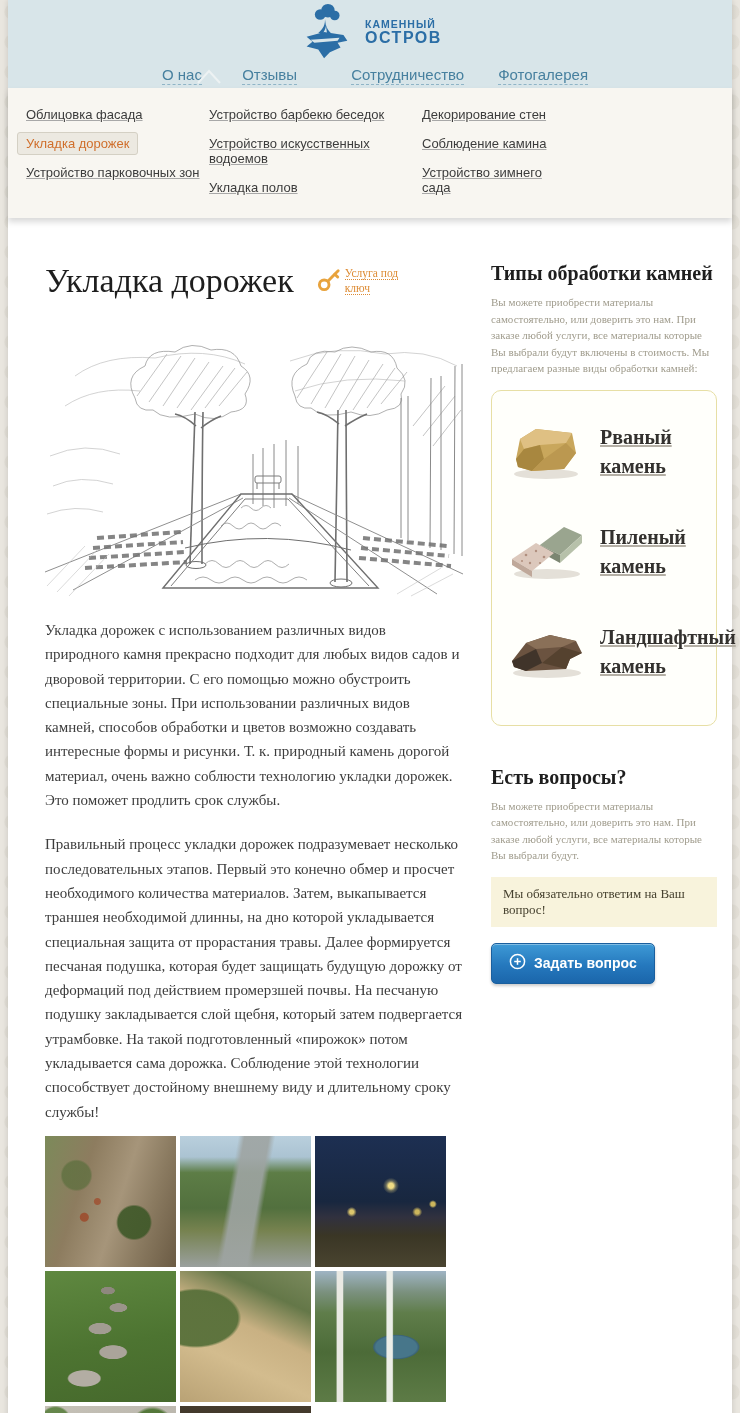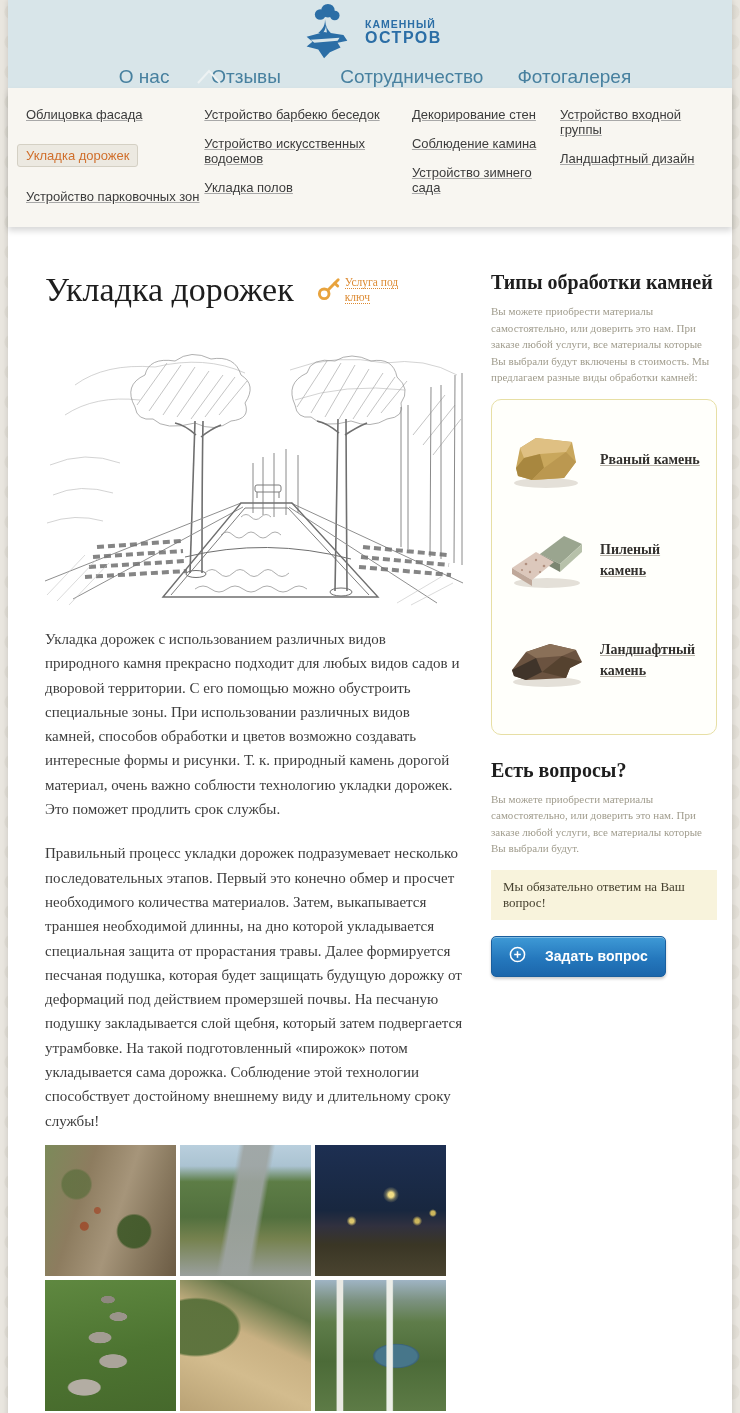--- a/index.html
+++ b/index.html
@@ -13,35 +13,35 @@
   .page { width:724px; margin:0 8px; background:#fff; box-shadow:0 0 6px rgba(0,0,0,.15); }
 
   
   .header { position:relative; height:88px; background:#d8e5e9; display:flex; align-items:center; padding:0 16px;flex-direction:column; }
   .logo { display:flex; align-items:center; gap:8px; cursor:pointer; width:150px; }
   .logo-text { color:#2b6ea6; font-weight:bold; line-height:1.05; }
   .logo-line1 { font-size:10.5px; letter-spacing:1px; }
   .logo-line2 { font-size:16px; letter-spacing:1.5px; }
   .nav { display:flex; gap:34px; margin-left:10px; }
   .nav-col { display:flex; flex-direction:column; gap:14px; }
-  .nav a { color:#47809f; font-size:19px; text-decoration:none; border-bottom:1px dashed #8fb4c6; padding-bottom:1px; width:max-content; }
+  .nav a { color:#47809f; font-size:15px; text-decoration:none; border-bottom:1px dashed #8fb4c6; padding-bottom:1px; width:max-content; }
   .header-right { margin-left:auto; text-align:right; }
   .phone { display:flex; align-items:center; justify-content:flex-end; gap:5px; font-weight:bold; font-size:16px; color:#222; }
   .call-btn {
     margin-top:9px; display:inline-block; padding:6px 15px 7px;
     background:linear-gradient(180deg,#3e9ad6 0%, #2578bd 55%, #1b66ab 100%);
     border:1px solid #1a5f9e; border-radius:4px; color:#fff; font-size:13px; font-weight:normal;
     box-shadow:inset 0 1px 0 rgba(255,255,255,.35); cursor:pointer;
   }
   .nav-caret { position:absolute; left:188px; bottom:0; }
 
   
   .submenu { background:#f8f6f1; padding:12px 18px 16px; box-shadow:0 4px 6px rgba(0,0,0,.15); position:relative; z-index:2; display:flex; }
   .sub-col { display:flex; flex-direction:column; align-items:flex-start; }
-  .sub-col:nth-child(1){ width:183px;gap:12px; } .sub-col:nth-child(2){ width:213px; }
+  .sub-col:nth-child(1){ width:183px; } .sub-col:nth-child(2){ width:213px; }
   .sub-col:nth-child(3){ width:152px; } .sub-col:nth-child(4){ width:158px; }
   .submenu a { color:#3c3c3c; font-size:13px; text-decoration:underline; text-decoration-color:#a8a8a8; margin:7px 0; cursor:pointer; }
   .submenu a.active {
     color:#d06f2c; text-decoration:none; background:#ecE9e1; background:#ece9e1;
     border:1px solid #d4d0c4; border-radius:3px; padding:3px 8px; margin:3px 0 3px -9px;
   }
 
   
   .content { display:flex; background:#fff; padding:44px 32px 36px 37px; gap:28px; position:relative; z-index:1; }
   .main-col { width:420px; }
@@ -95,27 +95,27 @@
   .g8 { background:
       radial-gradient(ellipse 60px 30px at 50% 62%, rgba(196,180,134,.9) 0 60%, transparent 68%),
       linear-gradient(180deg,#463c2e 0%,#2f2a20 30%,#8a7c58 42%,#b5a478 55%,#c0af82 76%,#a99868 100%); }
 
   
   .sidebar { width:226px; }
   .side-intro { font-family:"Liberation Serif", serif; font-size:11px; line-height:1.5; color:#a09c8d; margin-top:9px; }
   .stone-box { margin-top:13px; border:1px solid #e7dfa5; border-radius:10px; background:#fffffb; padding:28px 14px 6px; }
   .stone-item { display:flex; align-items:center; gap:12px; margin-bottom:34px; }
   .stone-pic { width:82px; flex:none; }
-  .stone-name { font-family:"Liberation Serif", serif; font-weight:bold; font-size:14px; color:#33312e; line-height:1.45;
+  .stone-name { font-family:"Liberation Serif", serif; font-weight:bold; font-size:20px; color:#33312e; line-height:1.45;
                 text-decoration:underline; text-decoration-color:#b5b0a6; cursor:pointer; width:110px; }
-  .q-title { margin-top:24px; }
+  .q-title { margin-top:40px; }
   .q-text { font-family:"Liberation Serif", serif; font-size:11px; line-height:1.5; color:#a09c8d; margin-top:9px; }
   .q-highlight { margin-top:13px; background:#f8f3dc; padding:9px 12px; font-family:"Liberation Serif", serif;
                  font-size:13px; color:#46412f; }
-  .ask-btn { margin-top:16px; display:inline-flex; align-items:center; gap:19px; padding:9px 17px 10px;
+  .ask-btn { margin-top:16px; display:inline-flex; align-items:center; gap:8px; padding:9px 17px 10px;
     background:linear-gradient(180deg,#3e9ad6 0%, #2578bd 55%, #1b66ab 100%);
     border:1px solid #1a5f9e; border-radius:5px; color:#fff; font-size:14px; font-weight:bold;
     box-shadow:inset 0 1px 0 rgba(255,255,255,.35), 0 2px 3px rgba(0,0,0,.2); cursor:pointer; }
 </style>
 </head>
 <body>
 
 <div class="page">
 
   <header class="header">
@@ -184,24 +184,20 @@
     </div>
     <div class="sub-col">
       <a>Устройство барбекю беседок</a>
       <a>Устройство искусственных водоемов</a>
       <a>Укладка полов</a>
     </div>
     <div class="sub-col">
       <a>Декорирование стен</a>
       <a>Соблюдение камина</a>
       <a>Устройство зимнего сада</a>
-    </div>
-    <div class="sub-col">
-      <a>Устройство входной группы</a>
-      <a>Ландшафтный дизайн</a>
     </div>
   </nav>
 
   <div class="content">
 
     <div class="main-col">
       <div class="title-row">
         <h1>Укладка дорожек</h1>
         <div class="badge">
           <span>

